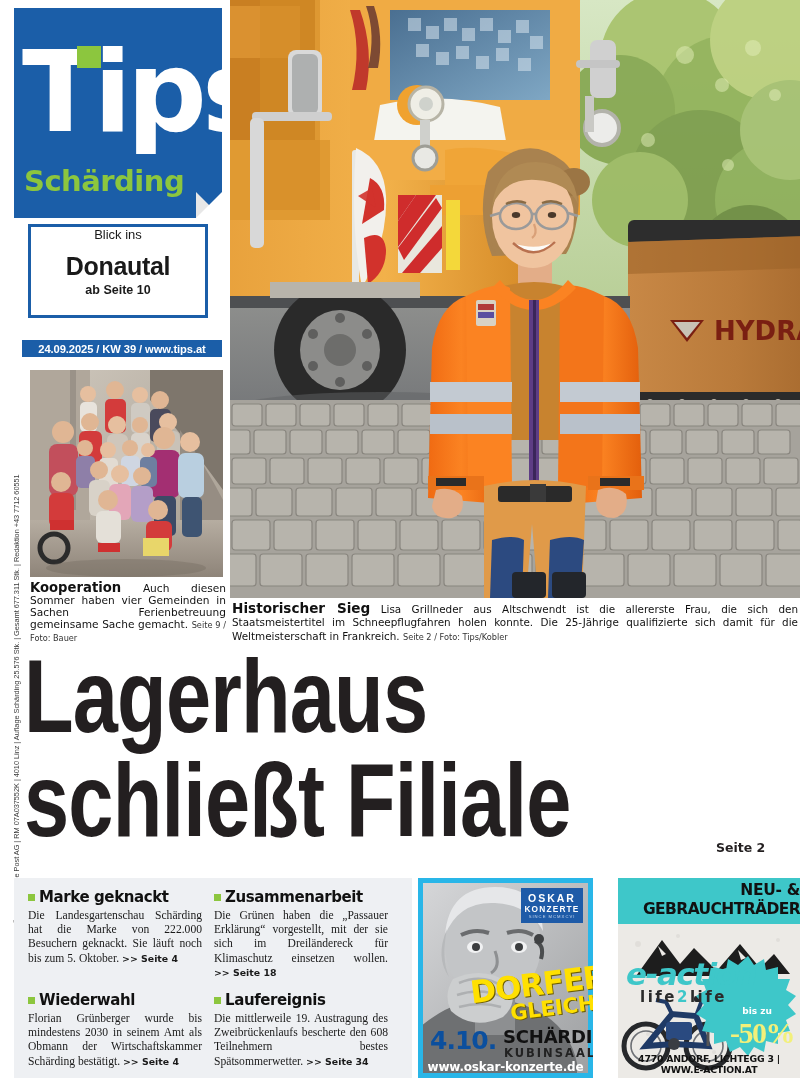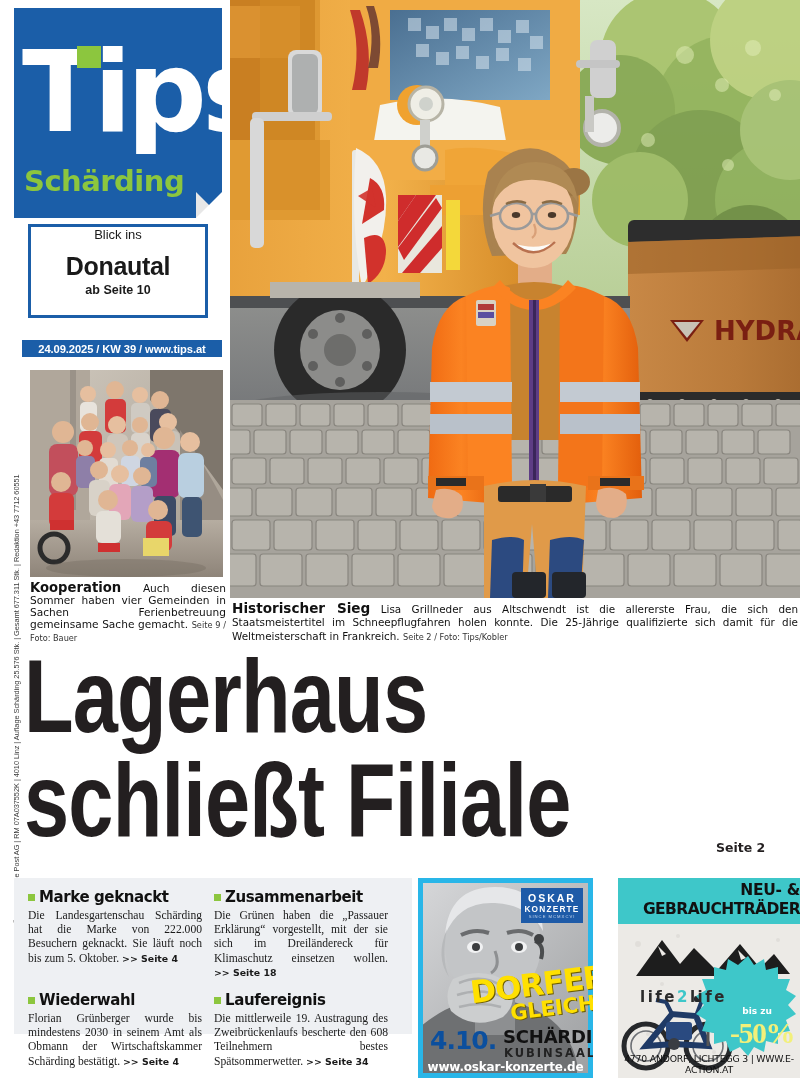--- a/index.html
+++ b/index.html
@@ -146,21 +146,21 @@
   .headline .l2 { margin-top: 8px; }
   .headline-page {
     position: absolute; left: 700px; top: 840px;
     font-family: "DejaVu Sans", sans-serif;
     font-size: 12.5px; font-weight: bold; color: #231f20; margin-left: 16px;
   }
 
   
   .teasers {
     position: absolute; left: 14px; top: 878px;
-    width: 398px; height: 156px;
+    width: 398px; height: 200px;
     background: #eef0f3;
     padding: 10px 12px 16px 14px;
     display: flex; flex-wrap: wrap;
   }
   .teaser { width: 50%; padding-right: 12px; }
   .teaser:nth-child(3), .teaser:nth-child(4) { margin-top: 11px; }
   .teaser h3 {
     font-family: "DejaVu Sans", sans-serif;
     font-size: 15px; color: #111; font-weight: bold;
     letter-spacing: -0.4px;
@@ -263,21 +263,21 @@
     font-family: "DejaVu Sans", sans-serif; font-weight: bold;
     font-size: 9px; color: #ffffff;
   }
   .ad2 .pct {
     position: absolute; right: 6px; top: 138px; z-index: 4;
     font-family: Liberation Serif, serif; font-weight: bold;
     font-size: 30px; color: #f2f07a; letter-spacing: -1.5px;
   }
   .ad2 .addr {
     position: absolute; left: 0; right: 0; bottom: 3px; text-align: center;
-    font-family: "DejaVu Sans", sans-serif; font-weight: normal;
+    font-family: "DejaVu Sans", sans-serif; font-weight: bold;
     font-size: 9.3px; color: #111; letter-spacing: -0.2px; z-index: 5;
   }
 </style>
 </head>
 <body>
 
 <div class="page">
 
   <div class="imprint">
     <span>Österreichische Post AG | RM 07A037552K | 4010 Linz | Auflage Schärding 25.576 Stk. | Gesamt 677.311 Stk. | Redaktion +43 7712 60551</span>
@@ -885,20 +885,21 @@
         <rect x="72" y="2" width="18" height="6" rx="2" fill="#26282b"></rect>
         <circle cx="52" cy="50" r="6" fill="#3a3d42"></circle>
         <path d="M86 52 L86 30" stroke="#555" stroke-width="3"></path>
       </g>
 
       <g transform="translate(78,32)">
         <path d="M52 0 L58 9 L68 3 L70 14 L82 11 L82 23 L94 23 L90 34 L100 40 L92 49 L100 58 L90 64 L94 75 L82 77 L82 88 L70 85 L68 96 L58 91 L52 100 L44 91 L34 96 L30 85 L18 88 L18 77 L6 75 L10 64 L0 58 L8 49 L0 40 L10 34 L6 23 L18 23 L18 11 L30 14 L32 3 L42 9 Z" fill="#3ec7c9"></path>
       </g>
     </svg>
 
+    <div class="eaction">e-action</div>
     <div class="bike2life">
       <span>life</span><em>2</em><span>life</span>
     </div>
     <div class="biszu">bis zu</div>
     <div class="pct">-50%</div>
     <div class="addr">4770 ANDORF, LICHTEGG 3 | WWW.E-ACTION.AT</div>
   </div>
 
 </div>
 

